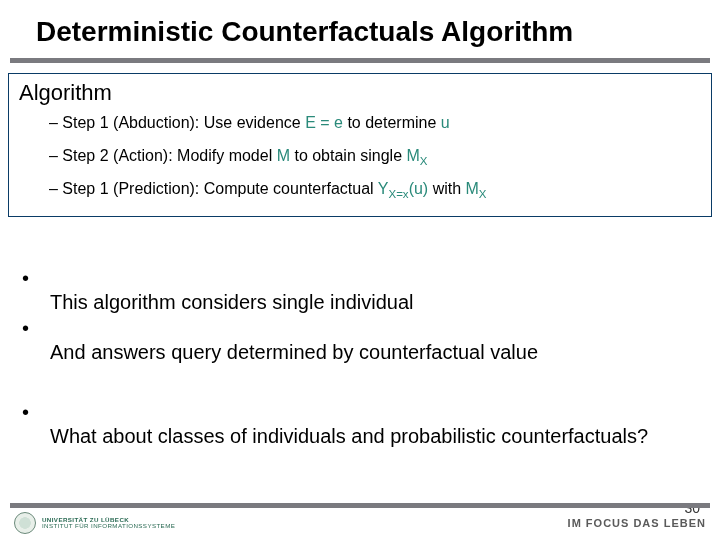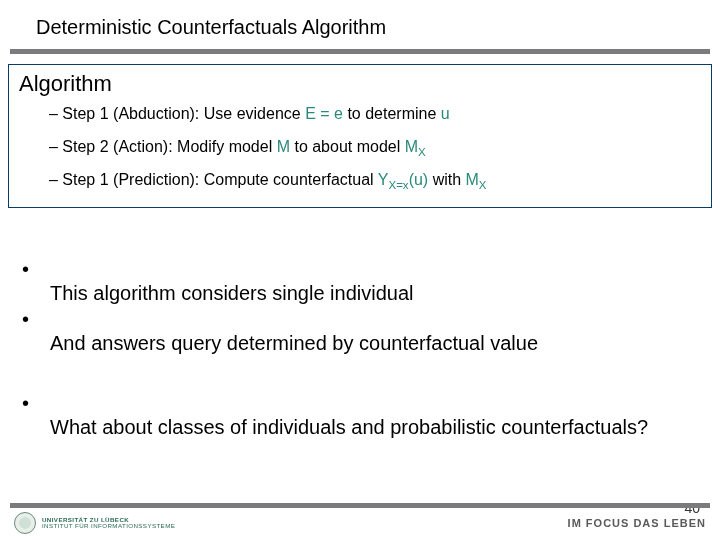--- a/index.html
+++ b/index.html
@@ -1,18 +1,18 @@
 <!DOCTYPE html>
 <html><head>
 <meta charset="utf-8">
 <style>
   * { box-sizing: border-box; margin: 0; padding: 0; }
   html, body { width: 720px; height: 540px; font-family: Arial, Helvetica, sans-serif; background: #fff; color: #000; }
   .slide { position: relative; width: 720px; height: 540px; }
-  .title { font-size: 20px; font-weight: 400; padding: 16px 0 10px 36px; letter-spacing: 0px; }
+  .title { font-size: 28px; font-weight: 700; padding: 16px 0 10px 36px; letter-spacing: 0px; }
   .title-rule { height: 5px; background: #7a7a7f; margin: 0 10px 10px 10px; }
   .algo-box { border: 1.5px solid #0a3b66; margin: 4px 8px 0 8px; padding: 6px 10px 10px 10px; }
   .algo-heading { font-size: 22px; color: #000; }
   .step-line { font-size: 16px; line-height: 1.45; padding: 5px 0 5px 30px; }
   .teal { color: #2a8a7a; }
   .sub { font-size: 0.72em; vertical-align: sub; line-height: 0; }
   .notes { margin: 48px 22px 0 22px; }
   .note-line { font-size: 20px; line-height: 1.32; display: flex; }
   .bullet { width: 28px; flex: 0 0 28px; }
   .note-text { flex: 1; margin-top: 24px; }
@@ -36,21 +36,21 @@
   <div class="title-rule"></div>
 
   <div class="algo-box">
     <div class="algo-heading">Algorithm</div>
 
     <div class="step-line">
       <span>– Step 1 (Abduction): Use evidence </span><span class="teal">E = e</span><span> to determine </span><span class="teal">u</span>
     </div>
 
     <div class="step-line">
-      <span>– Step 2 (Action): Modify model </span><span class="teal">M</span><span> to about model </span><span class="teal"><span>M</span><span class="sub">X</span></span>
+      <span>– Step 2 (Action): Modify model </span><span class="teal">M</span><span> to obtain single </span><span class="teal"><span>M</span><span class="sub">X</span></span>
     </div>
 
     <div class="step-line">
       <span>– Step 1 (Prediction): Compute counterfactual </span><span class="teal"><span>Y</span><span class="sub">X=x</span><span>(u)</span></span><span> with </span><span class="teal"><span>M</span><span class="sub">X</span></span>
     </div>
   </div>
 
   <div class="notes">
     <div class="note-line">
       <div class="bullet">•</div>
@@ -60,21 +60,21 @@
       <div class="bullet">•</div>
       <div class="note-text">And answers query determined by counterfactual value</div>
     </div>
     <div class="note-gap"></div>
     <div class="note-line">
       <div class="bullet">•</div>
       <div class="note-text">What about classes of individuals and probabilistic counterfactuals?</div>
     </div>
   </div>
 
-  <div class="pagenum">40</div>
+  <div class="pagenum">30</div>
 
   <div class="footer">
     <div class="footer-rule"></div>
     <div class="footer-bar">
       <div class="uni">
         <div class="uni-seal"></div>
         <div class="uni-text">
           <div class="uni-main">UNIVERSITÄT ZU LÜBECK</div>
           <div>INSTITUT FÜR INFORMATIONSSYSTEME</div>
         </div>

